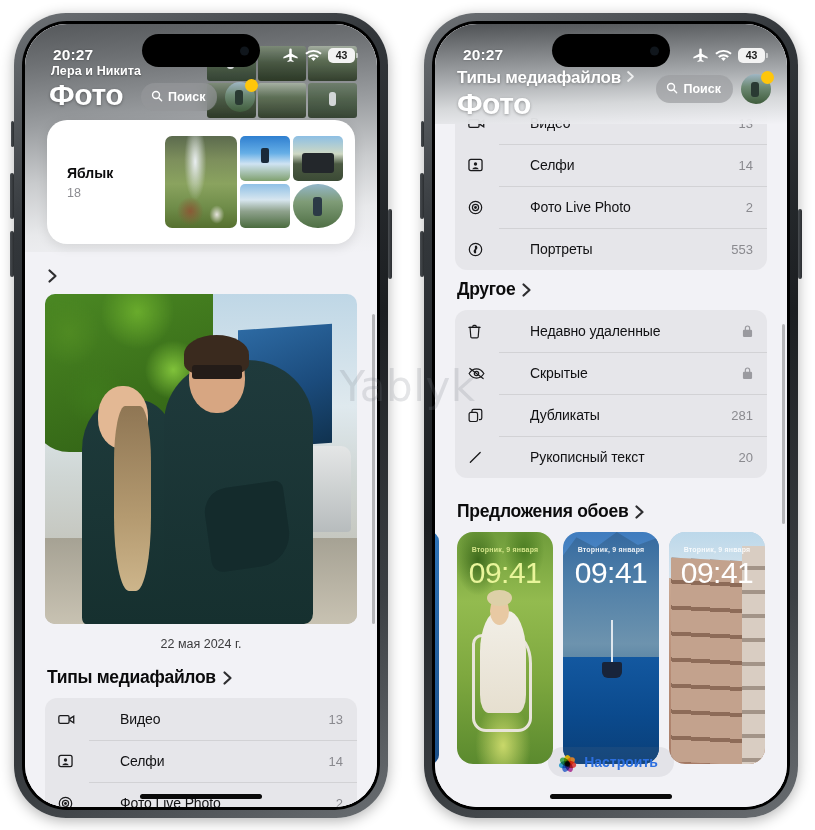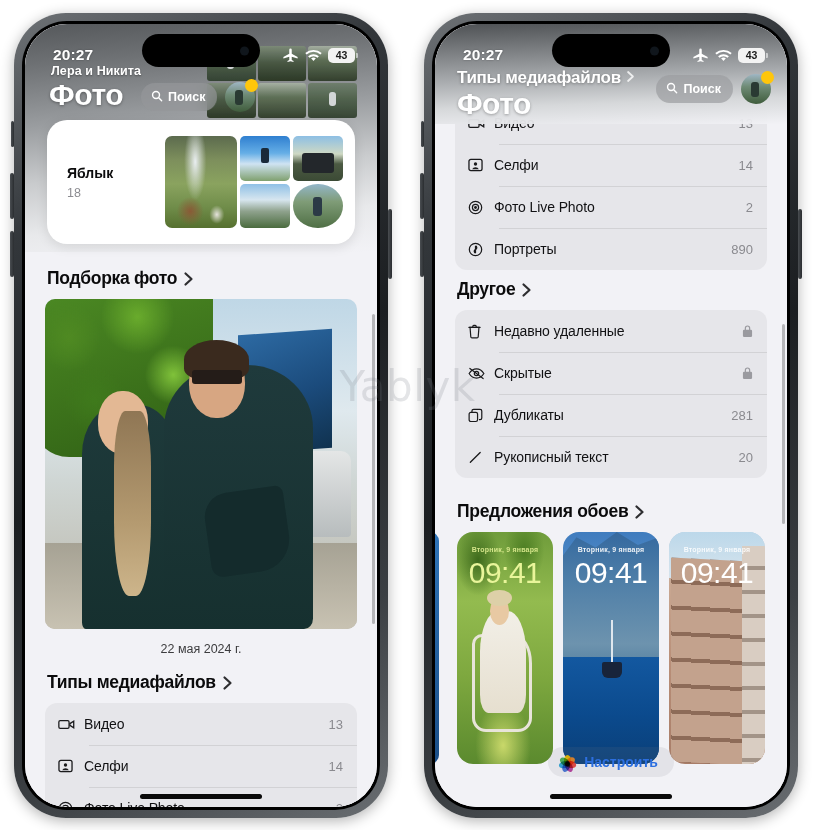--- a/index.html
+++ b/index.html
@@ -267,20 +267,21 @@
 
   
   .list-group {
     margin: 0 20px; border-radius: 12px; overflow: hidden;
     background: #e6e6ea;
   }
   .list-row {
     display: flex; align-items: center;
     height: 42px; padding: 0 14px 0 13px;
     position: relative;
+    gap: 36px;
   }
   .list-row + .list-row::before {
     content:''; position:absolute; top:0; left: 44px; right: 0; height:1px;
     background: rgba(0,0,0,.085);
   }
   .row-icon { width: 26px; display:flex; align-items:center; color:#1a1a1c; }
   .row-label { flex:1; font-size: 14px; color: #111113; letter-spacing: -.1px; }
   .row-value { font-size: 13px; color: #8a8a8f; }
   .row-lock { color: #9a9a9f; display:flex; align-items:center; }
 
@@ -469,21 +470,20 @@
               <div class="wt big ph-waterfall"></div>
               <div class="wt ph-blue"></div>
               <div class="wt ph-car"></div>
               <div class="wt ph-mtn"></div>
               <div class="wt circ ph-person"></div>
             </div>
           </div>
 
           <div style="position:absolute;top:244px;left:0;right:0;">
             <div class="section-head">
-              <div class="section-title">Подборка фото</div>
               <span class="chev">
                 <svg width="11" height="16" viewBox="0 0 11 16" fill="none" stroke="#2e2e30" stroke-width="2.2" stroke-linecap="round" stroke-linejoin="round">
                     <polyline points="2.5,2.5 8.5,8 2.5,13.5"></polyline>
                   </svg>
               </span>
             </div>
 
             <div class="hero-photo">
               <div class="road"></div>
               <div class="bldg"></div>
@@ -624,21 +624,21 @@
                 <span class="row-value">2</span>
               </div>
               <div class="list-row">
                 <span class="row-icon">
                   <svg width="15" height="15" viewBox="0 0 16 16" fill="none" stroke="#1a1a1c" stroke-width="1.3">
                       <circle cx="8" cy="8" r="6.6"></circle>
                       <path d="M8 4.2 v7.6 M8 4.2 a2 2 0 0 1 0 3.8 a2 2 0 0 0 0 3.8"></path>
                     </svg>
                 </span>
                 <span class="row-label">Портреты</span>
-                <span class="row-value">890</span>
+                <span class="row-value">553</span>
               </div>
             </div>
           </div>
 
           <div style="position:absolute;top:255px;left:0;right:0;">
             <div class="section-head">
               <div class="section-title">Другое</div>
               <span class="chev">
                 <svg width="11" height="16" viewBox="0 0 11 16" fill="none" stroke="#2e2e30" stroke-width="2.2" stroke-linecap="round" stroke-linejoin="round">
                     <polyline points="2.5,2.5 8.5,8 2.5,13.5"></polyline>

